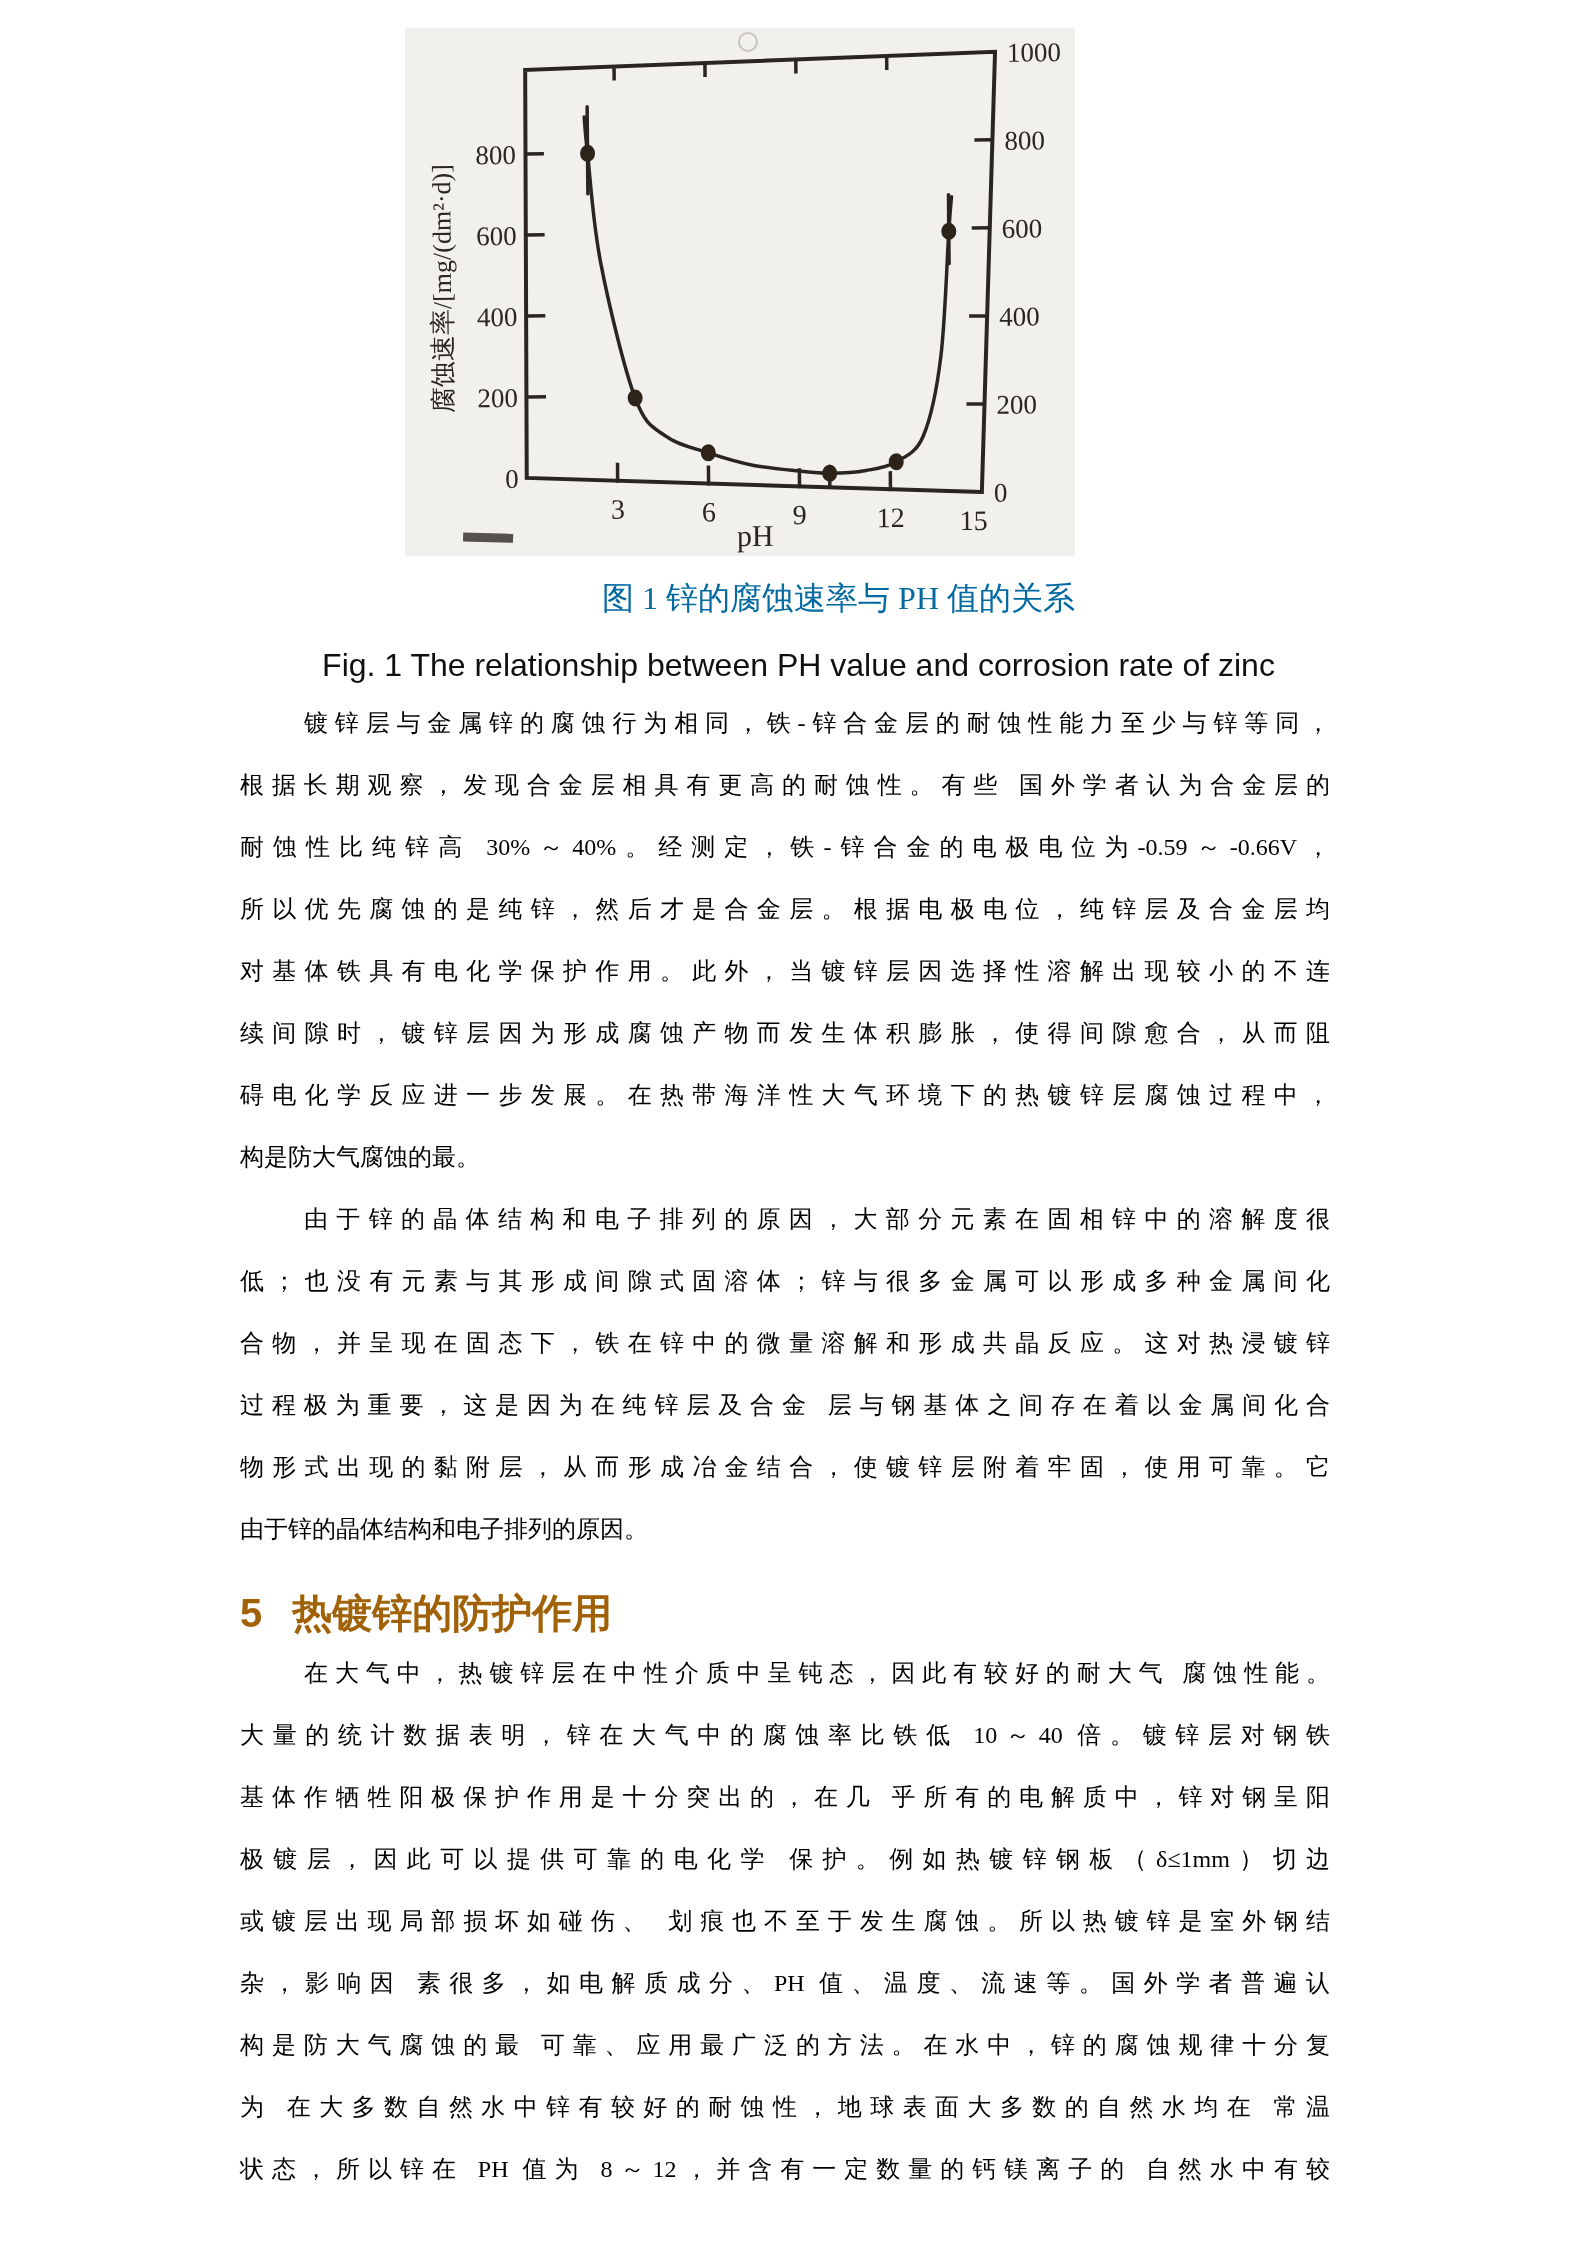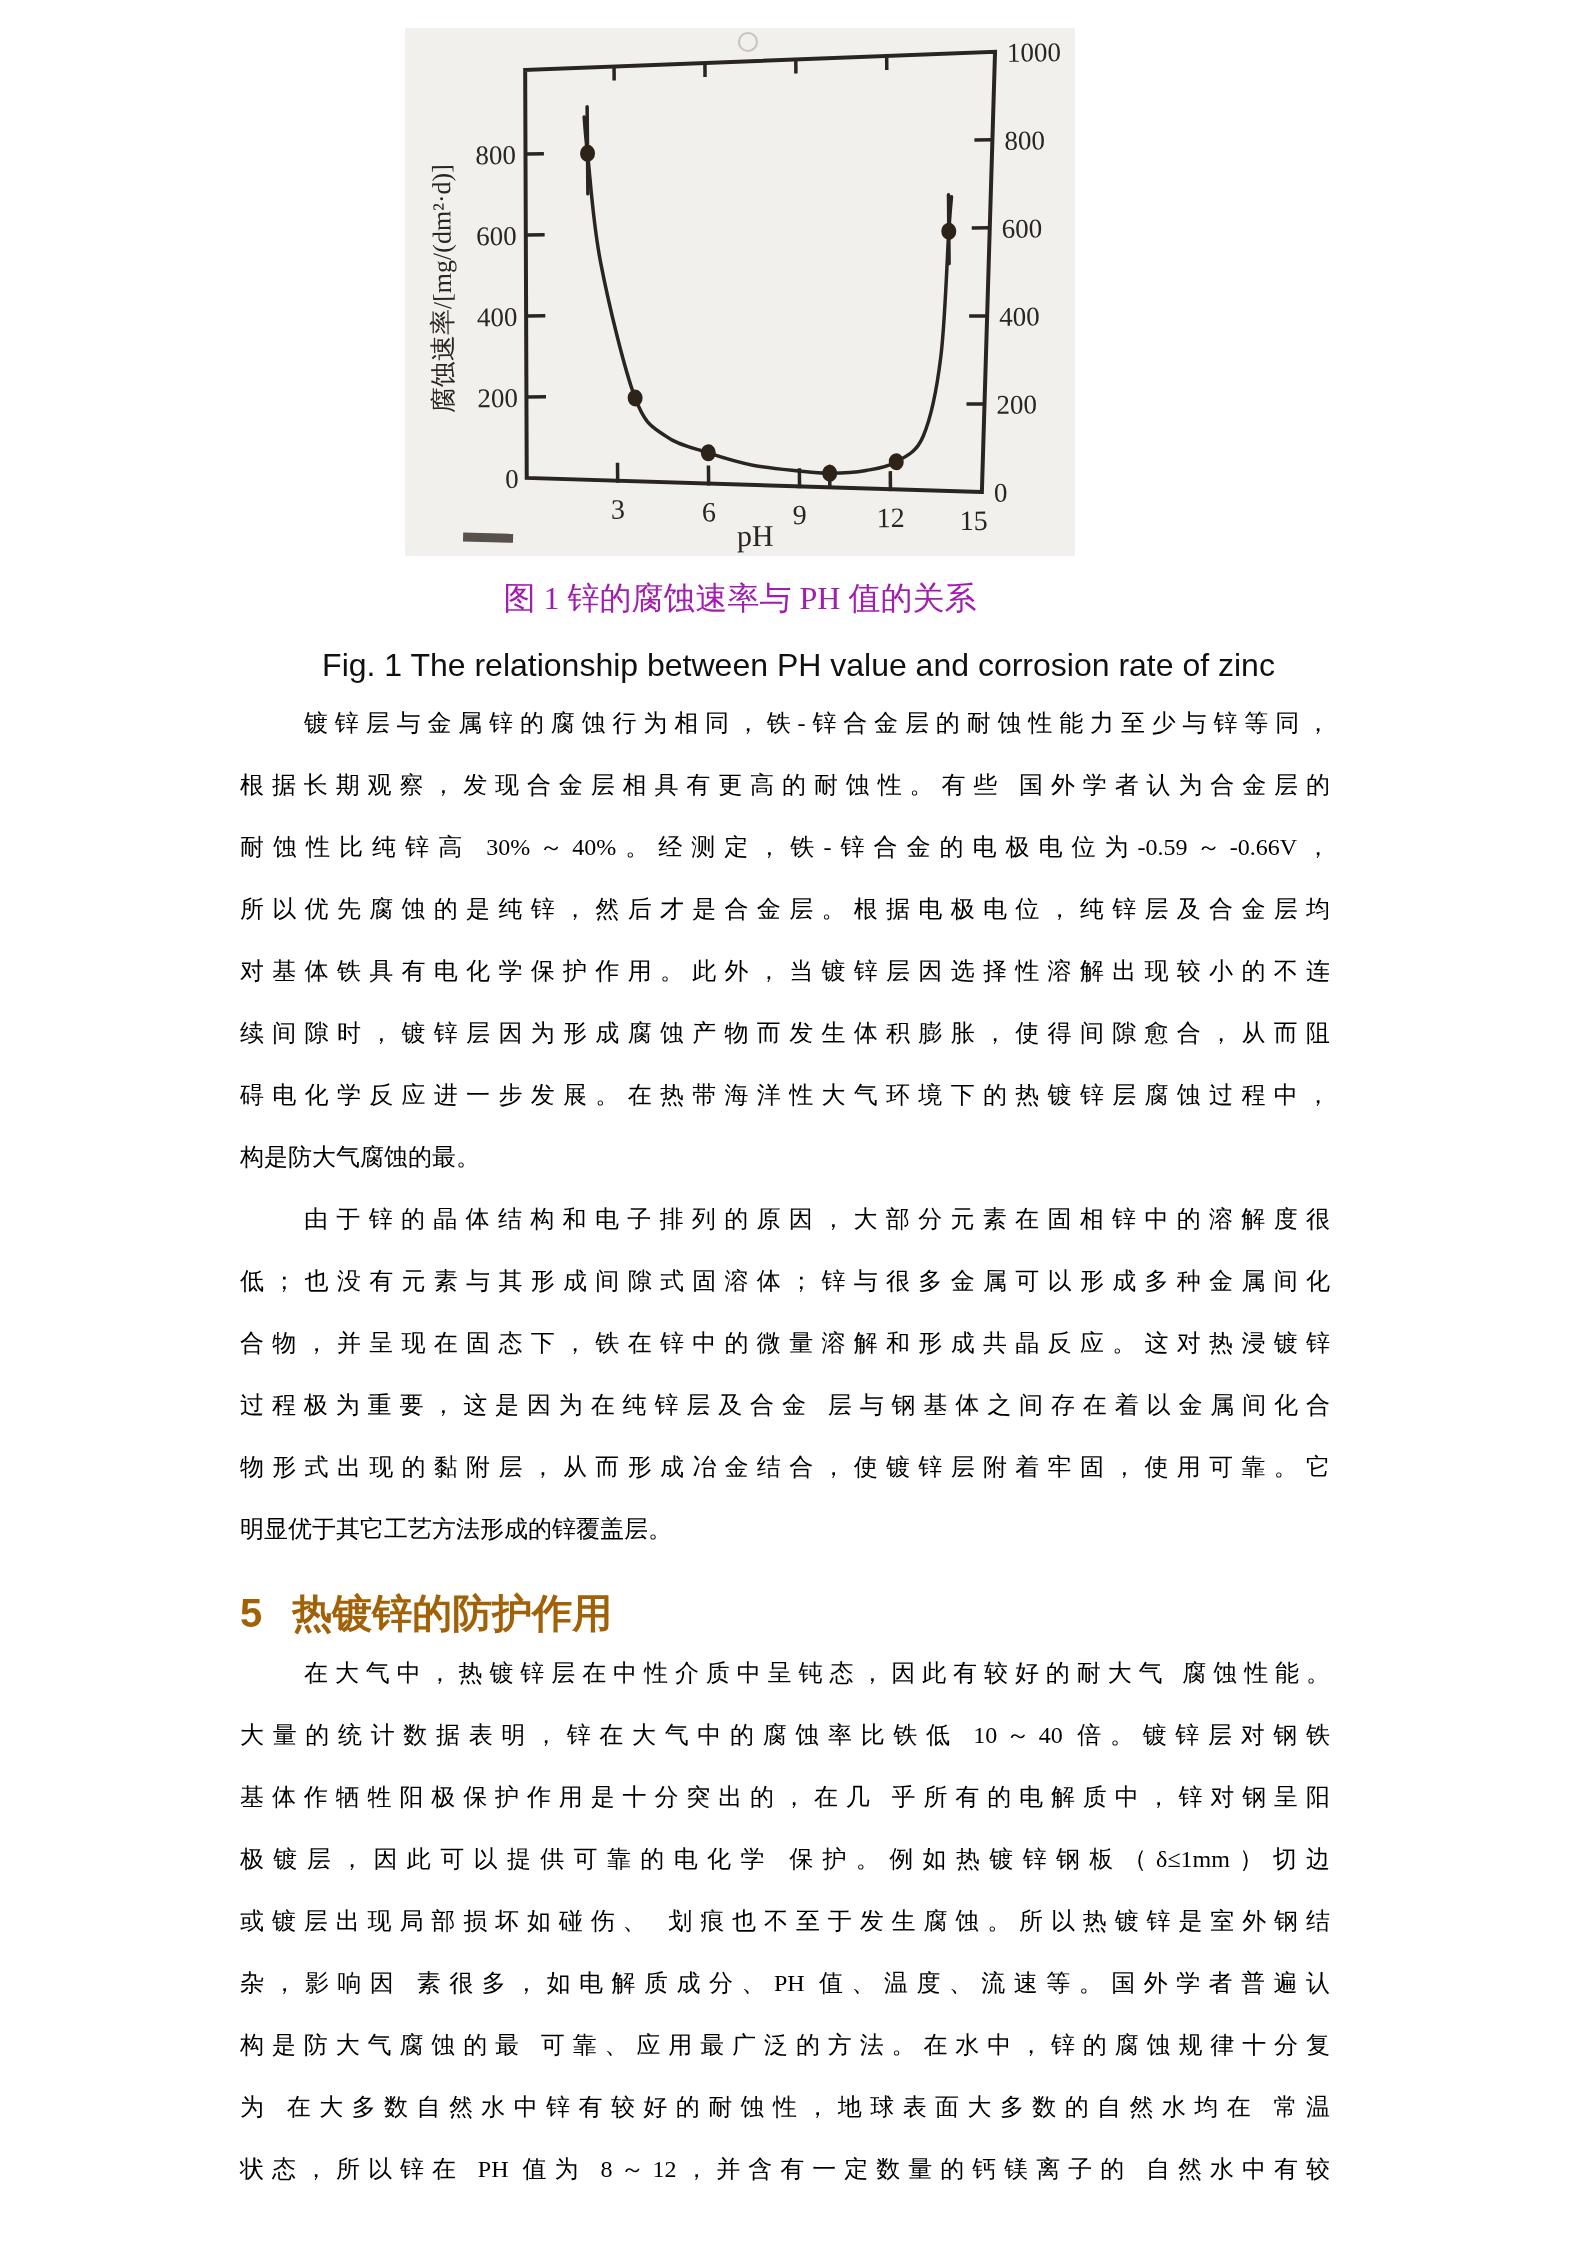--- a/index.html
+++ b/index.html
@@ -12,22 +12,22 @@
     position:relative;margin:28px 0 0 405px;width:670px;height:528px;
     background:#f2f0ed;
   }
   .scan svg{position:absolute;left:0;top:0;}
   .scan text{
     font-family:"Liberation Serif","DejaVu Serif",serif;
     fill:#2b2521;
   }
   
   .cap-cn{
-    width:670px;margin:20px 0 12px 405px;text-align:center;
-    font-size:32px;line-height:44px;color:#a21caf;
+    width:670px;margin:20px 0 12px 405px;text-align:right;
+    font-size:32px;line-height:44px;color:#0369a1;
   }
   .cap-en{
     margin-top:23px;text-align:center;
     font-family:"Liberation Sans","DejaVu Sans",sans-serif;
     font-size:32px;line-height:45px;color:#101010;padding-left:10px;
   }
   
   .textblock{margin:17px 0 0 240px;width:1090px;}
   .line{
     height:62px;line-height:37px;font-size:24px;
@@ -118,21 +118,21 @@
           <div class="line fill">续间隙时，镀锌层因为形成腐蚀产物而发生体积膨胀，使得间隙愈合，从而阻</div>
           <div class="line fill">碍电化学反应进一步发展。在热带海洋性大气环境下的热镀锌层腐蚀过程中，</div>
           <div class="line">构是防大气腐蚀的最。</div>
         </div>
         <div class="para">
           <div class="line fill ind">由于锌的晶体结构和电子排列的原因，大部分元素在固相锌中的溶解度很</div>
           <div class="line fill">低；也没有元素与其形成间隙式固溶体；锌与很多金属可以形成多种金属间化</div>
           <div class="line fill">合物，并呈现在固态下，铁在锌中的微量溶解和形成共晶反应。这对热浸镀锌</div>
           <div class="line fill">过程极为重要，这是因为在纯锌层及合金 层与钢基体之间存在着以金属间化合</div>
           <div class="line fill">物形式出现的黏附层，从而形成冶金结合，使镀锌层附着牢固，使用可靠。它</div>
-          <div class="line">明显优于其它工艺方法形成的锌覆盖层。</div>
+          <div class="line">由于锌的晶体结构和电子排列的原因。</div>
         </div>
       </div>
 
     <h2 class="heading"><span class="num">5</span><span>热镀锌的防护作用</span></h2>
 
     <div id="paras-after">
         <div class="para">
           <div class="line fill ind">在大气中，热镀锌层在中性介质中呈钝态，因此有较好的耐大气 腐蚀性能。</div>
           <div class="line fill">大量的统计数据表明，锌在大气中的腐蚀率比铁低 10～40 倍。镀锌层对钢铁</div>
           <div class="line fill">基体作牺牲阳极保护作用是十分突出的，在几 乎所有的电解质中，锌对钢呈阳</div>

